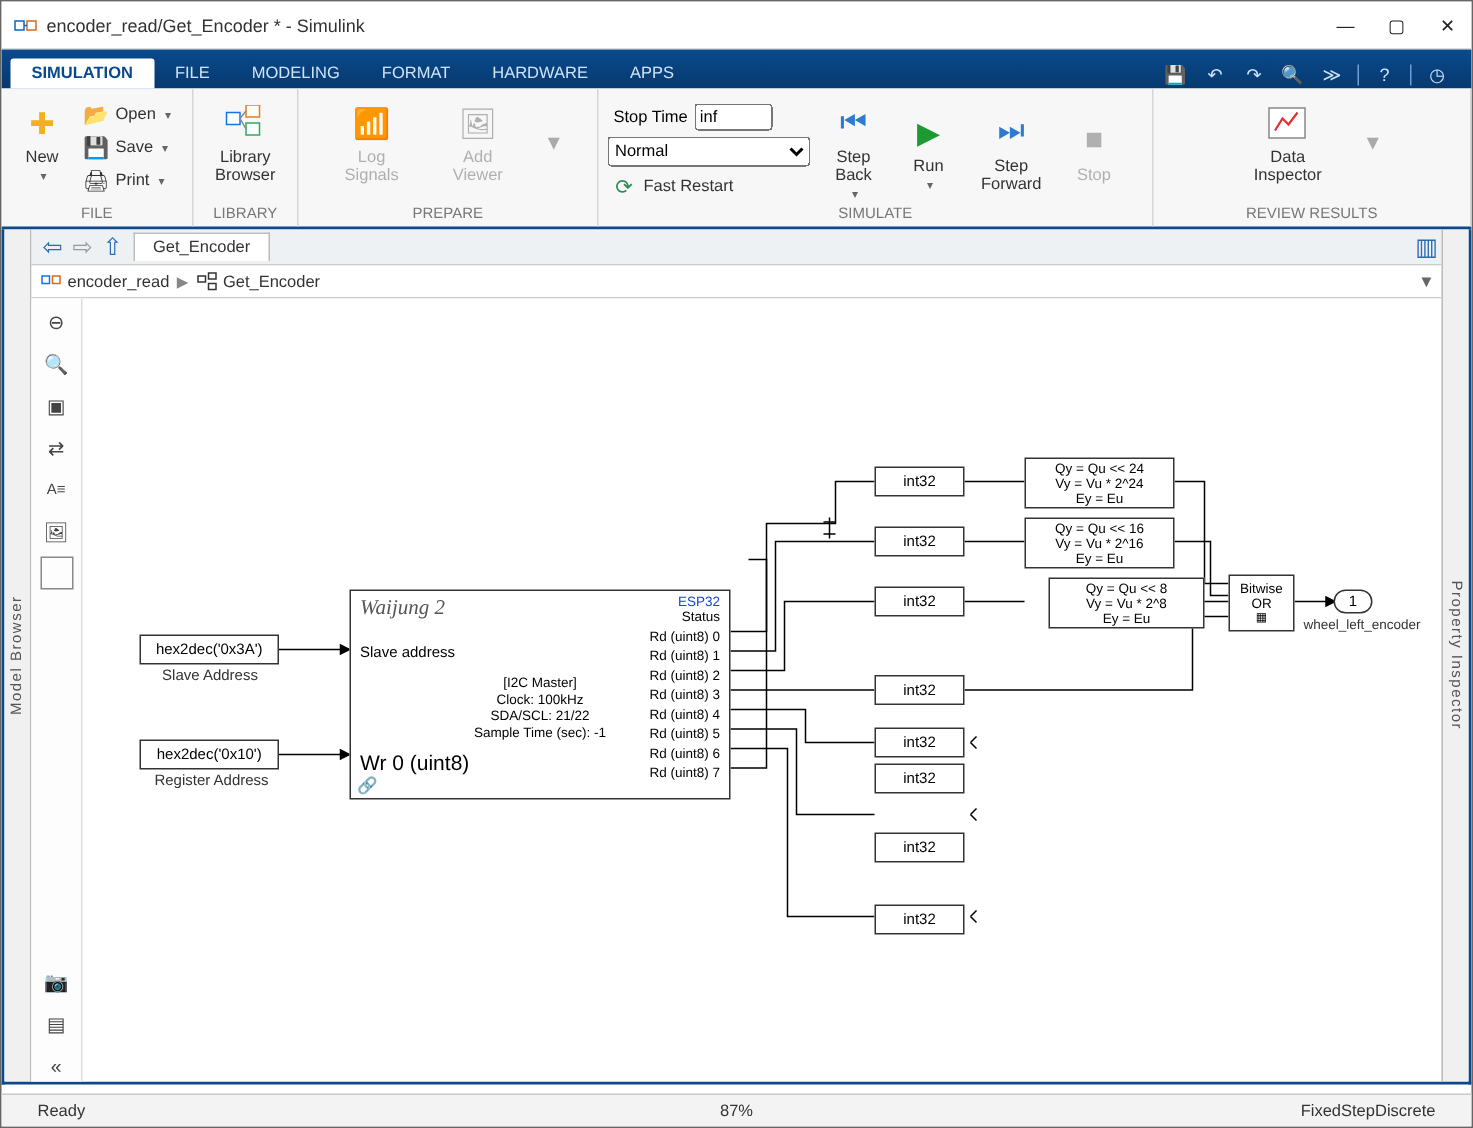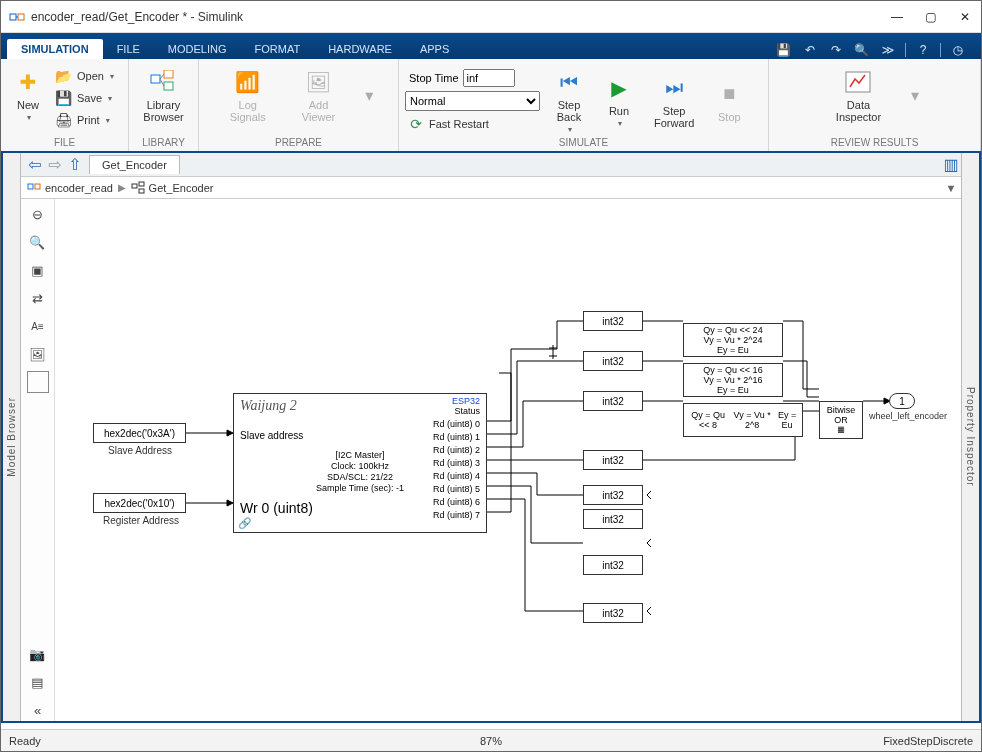--- a/index.html
+++ b/index.html
@@ -41,23 +41,23 @@
   .crumb .ci{ width:14px; height:14px;}
   .crumb .arrow{ color:#888; font-size:10px; padding:0 1px;}
   .canvas-body{ flex:1; display:flex; background:#fff;}
   .palette{ width:34px; background:#fdfdfd; border-right:1px solid #ddd; display:flex; flex-direction:column; align-items:center; padding-top:4px; gap:6px;}
   .pal{ width:22px; height:22px; display:flex;align-items:center;justify-content:center; border:1px solid transparent; font-size:13px; color:#444;}
   .pal.box{ border:1px solid #888;}
   .palette .spacer{ flex:1;}
   .diagram{ flex:1; position:relative; overflow:hidden;}
   svg.wires{ position:absolute; inset:0; width:100%; height:100%;}
   .blk{ position:absolute; background:#fff; border:1px solid #333; font-size:10px; display:flex; align-items:center; justify-content:center; text-align:center; padding:2px;}
-  .blk.small{ font-size:9px; line-height:10px;margin-top:18px;}
+  .blk.small{ font-size:9px; line-height:10px;}
   .lab{ position:absolute; font-size:10px; color:#333; text-align:center;}
-  .status{ position:absolute; left:0; right:0; bottom:0; height:22px; background:#f3f3f3; border-top:1px solid #ccc; display:flex; align-items:center; font-size:11px; color:#333; padding:0 8px;}
+  .status{ position:absolute; left:0; right:0; bottom:0; height:22px; background:#f3f3f3; border-top:1px solid #ccc; display:flex; align-items:center; font-size:11px; color:#333; padding:0 24px;}
 </style>
 </head>
 <body>
 
 <div class="titlebar">
   <svg class="logo" viewBox="0 0 16 16">
       <rect x="1" y="5" width="6" height="6" fill="#fff" stroke="#0b63c4"></rect>
       <rect x="9" y="5" width="6" height="6" fill="#fff" stroke="#d46a1a"></rect>
       <line x1="7" y1="8" x2="9" y2="8" stroke="#0b63c4"></line>
     </svg>
@@ -336,21 +336,21 @@
         <div class="blk small" style="left:628px;top:106px;width:100px;height:34px;flex-direction:column">
             <div>Qy = Qu &lt;&lt; 24</div>
             <div>Vy = Vu * 2^24</div>
             <div>Ey = Eu</div>
           </div>
         <div class="blk small" style="left:628px;top:146px;width:100px;height:34px;flex-direction:column">
             <div>Qy = Qu &lt;&lt; 16</div>
             <div>Vy = Vu * 2^16</div>
             <div>Ey = Eu</div>
           </div>
-        <div class="blk small" style="left:628px;top:186px;width:120px;height:34px;flex-direction:row">
+        <div class="blk small" style="left:644px;top:186px;width:104px;height:34px;flex-direction:column">
             <div>Qy = Qu &lt;&lt; 8</div>
             <div>Vy = Vu * 2^8</div>
             <div>Ey = Eu</div>
           </div>
 
         <div class="blk small" style="left:764px;top:184px;width:44px;height:38px;flex-direction:column">
             <div>Bitwise</div>
             <div>OR</div>
             <div style="font-size:8px">▦</div>
           </div>

